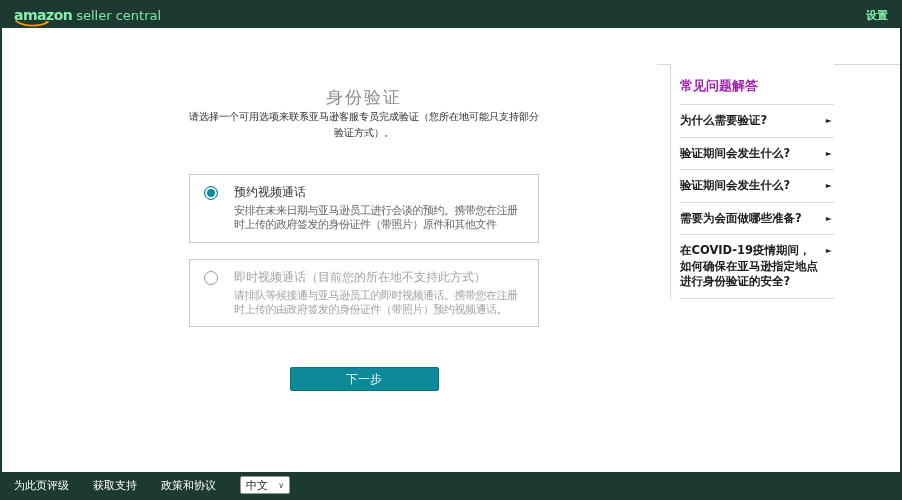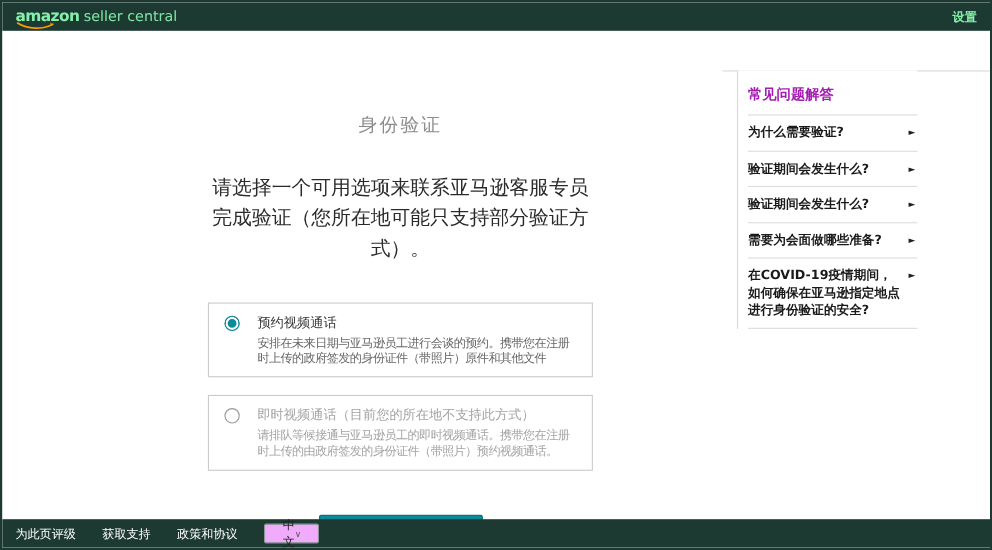--- a/index.html
+++ b/index.html
@@ -17,27 +17,27 @@
     background:#1d3a32; display:flex; align-items:center;
     justify-content:space-between; padding:0 12px; color:#86efac;
   }
   .logo { display:flex; align-items:baseline; gap:4px; cursor:pointer; }
   .logo-amazon { position:relative; font-weight:bold; font-size:14px; letter-spacing:-0.5px; }
   .logo-amazon svg { position:absolute; left:1px; bottom:-4px; width:34px; height:7px; }
   .logo-suffix { font-size:13px; font-weight:400; opacity:.95; }
   .settings { font-size:11px; font-weight:bold; cursor:pointer; }
 
   
-  .main-col { position:absolute; left:184px; top:26px; width:356px; }
+  .main-col { position:absolute; left:184px; top:10px; width:356px; }
   .page-title {
     margin-top:74px; text-align:center; font-size:17px; font-weight:400;
     color:#8c8c8c; letter-spacing:2px;
   }
   .instruction {
-    margin-top:32px; text-align:center; font-size:18px; line-height:1.55;
+    text-align:center; font-size:10px; line-height:1.55;
     color:#2b2b2b;
   }
   .option-card {
     position:relative; width:350px; margin:34px auto 16px; min-height:57px;
     border:1px solid #c7cbcb; background:#fff; padding:9px 14px 9px 44px;
     cursor:pointer;
   }
   .option-card + .option-card { margin-top:6px; }
   .radio {
     position:absolute; left:14px; top:11px; width:14px; height:14px;
@@ -79,22 +79,22 @@
 
   
   .footerbar {
     position:absolute; left:0; right:0; bottom:0; height:26px;
     background:#1d3a32; display:flex; align-items:center;
     padding:0 12px; color:#fff; gap:24px;
   }
   .footer-link { font-size:11px; color:#fff; cursor:pointer; white-space:nowrap; }
   .lang-select {
     display:flex; align-items:center; justify-content:space-between;
-    width:50px; height:18px; background:#f0abfc; border:1px solid #8d9696;
-    border-radius:2px; padding:0 16px; cursor:pointer;
+    width:50px; height:18px; background:#ffffff; border:1px solid #8d9696;
+    border-radius:2px; padding:0 5px; cursor:pointer;
   }
   .lang-select .lang-value { font-size:11px; color:#222; }
   .lang-select .chevron { font-size:8px; color:#555; }
   .copyright { margin-left:auto; font-size:11px; color:#e8e8e8; }
 </style>
 </head>
 <body>
 
 <div class="page">
 

